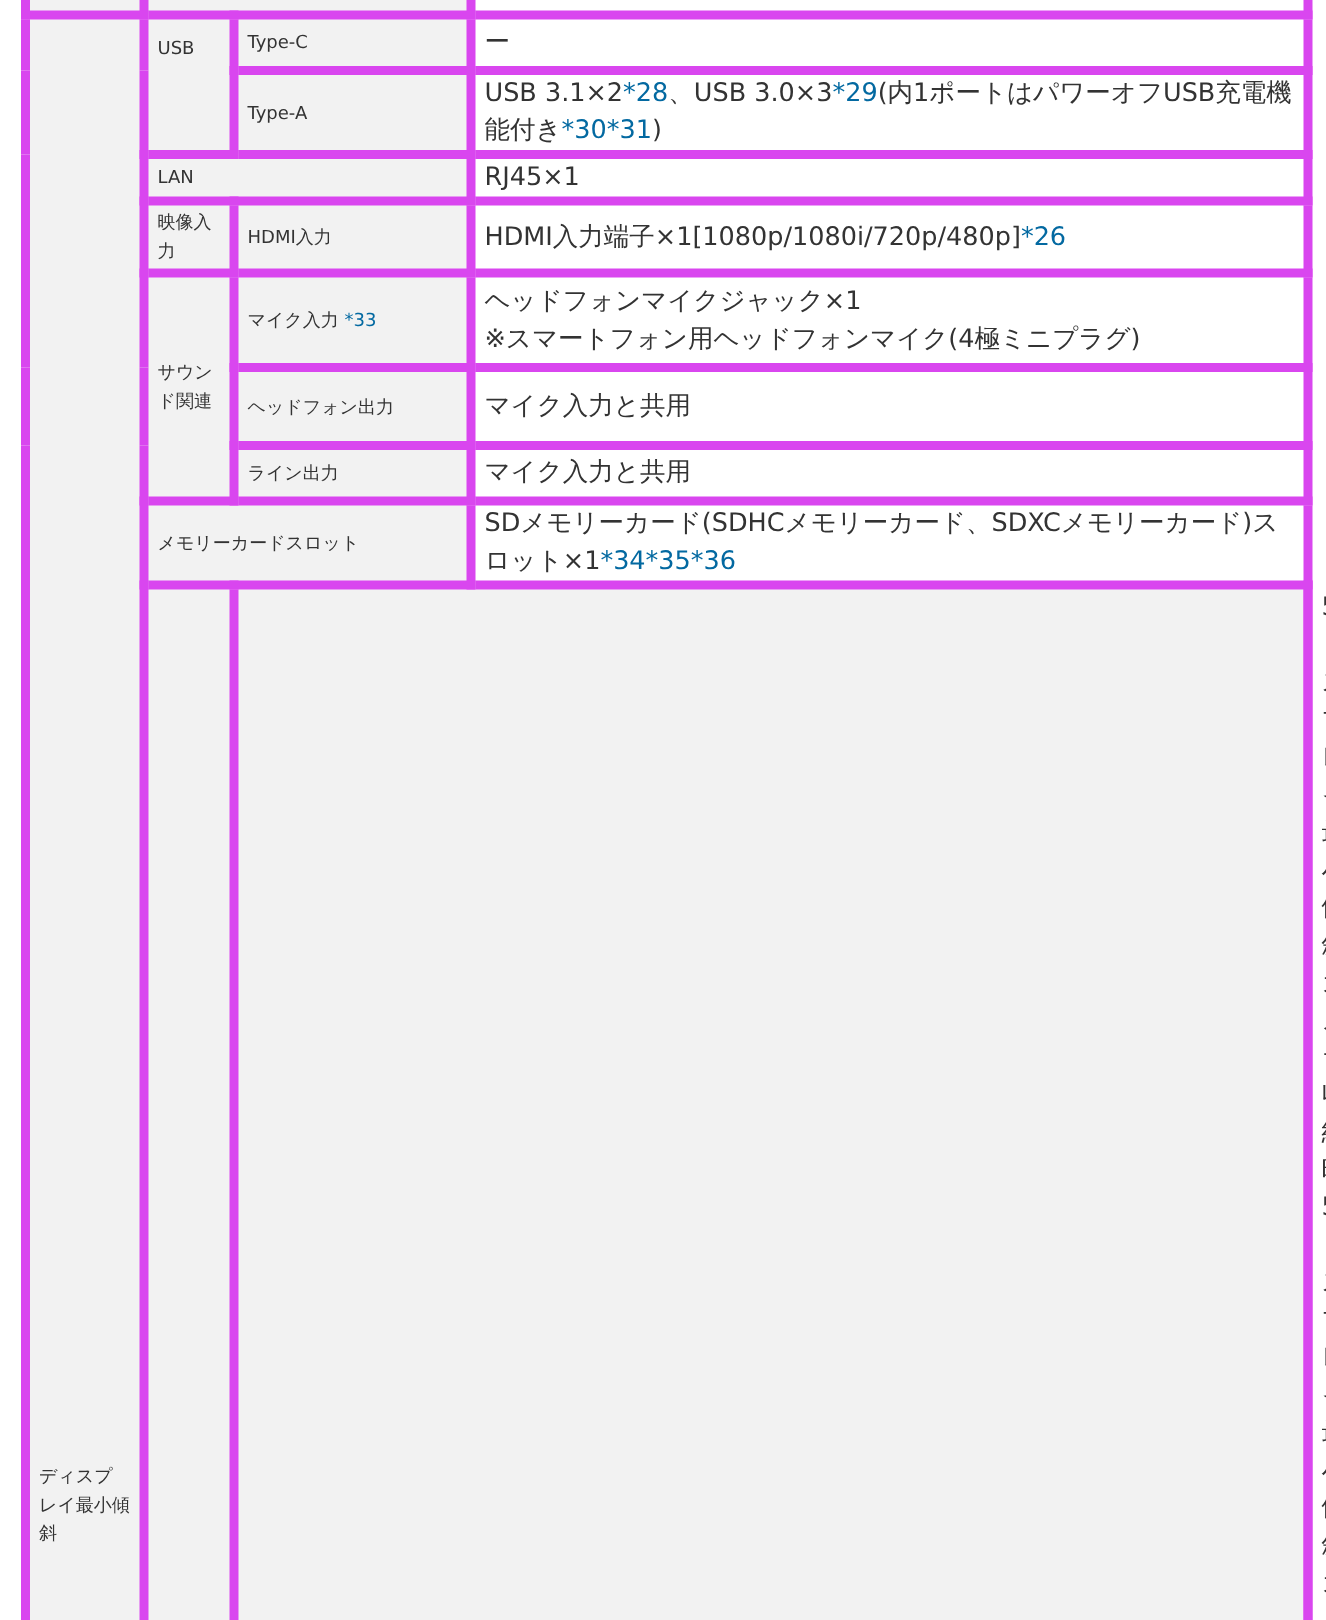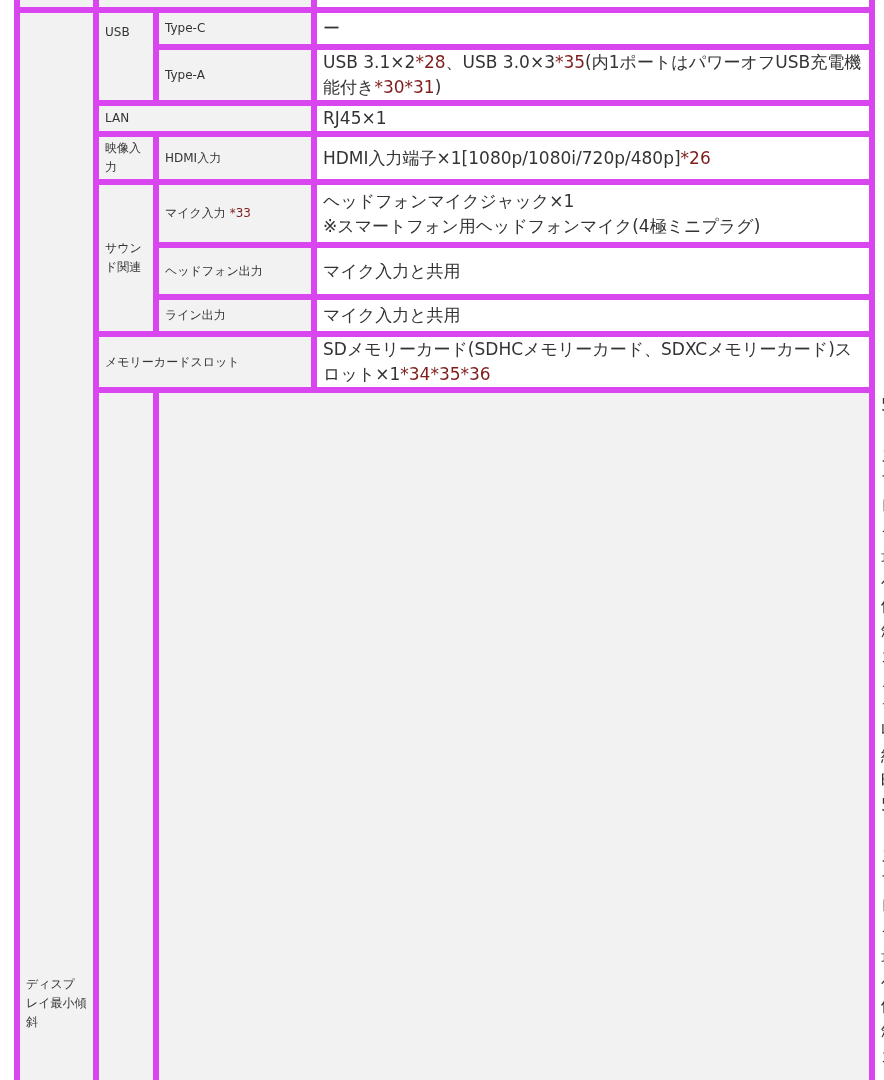--- a/index.html
+++ b/index.html
@@ -3,21 +3,21 @@
 <meta charset="utf-8">
 <style>
   html, body { margin: 0; padding: 0; background: #ffffff; }
   body { width: 884px; height: 1080px; overflow: hidden; position: relative;
          font-family: "DejaVu Sans", "Liberation Sans", sans-serif; color: #333333; }
   table.spec { position: absolute; left: 14px; top: -30px; width: 855px;
                border-collapse: collapse; table-layout: fixed; }
   table.spec td { border: 6px solid #d946ef; vertical-align: middle; padding: 0 6px; }
   td.h { background: #f2f2f2; font-size: 12px; line-height: 19px; color: #333; }
   td.v { background: #ffffff; font-size: 17px; line-height: 25px; color: #333; padding-left: 5px; }
-  .note { color: #7f1d1d; text-align: center; }
+  .note { color: #0369a1; text-align: center; }
   .wrapfix { display: block; }
 </style>
 </head>
 <body>
 
 <table class="spec">
   <colgroup>
     <col style="width:79px">
     <col style="width:60px">
     <col style="width:158px">
@@ -36,21 +36,21 @@
         <span>ディスプレイ最小傾斜</span>
       </td>
       <td class="h" rowspan="2" style="vertical-align:top; padding-top:10px;">USB</td>
       <td class="h">Type-C</td>
       <td class="v">ー</td>
     </tr>
 
     <tr style="height:51px">
       <td class="h">Type-A</td>
       <td class="v">
-        <span>USB 3.1×2</span><span class="note">*28</span><span>、USB 3.0×3</span><span class="note">*35</span><span>(内1ポートはパワーオフUSB充電機能付き</span><span class="note">*30*31</span><span>)</span>
+        <span>USB 3.1×2</span><span class="note">*28</span><span>、USB 3.0×3</span><span class="note">*29</span><span>(内1ポートはパワーオフUSB充電機能付き</span><span class="note">*30*31</span><span>)</span>
       </td>
     </tr>
 
     <tr style="height:22px">
       <td class="h" colspan="2">LAN</td>
       <td class="v">RJ45×1</td>
     </tr>
 
     <tr style="height:48px">
       <td class="h">映像入力</td>

